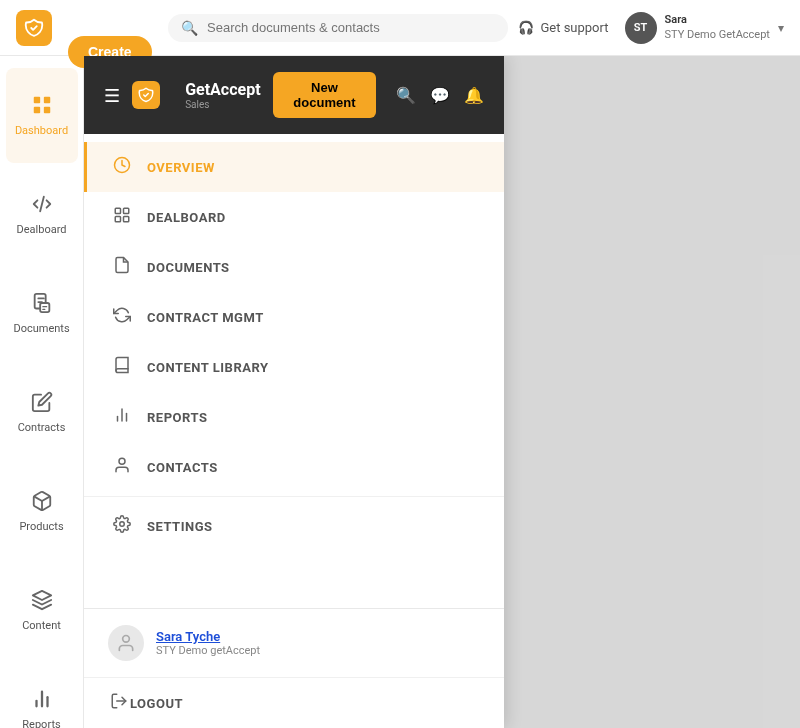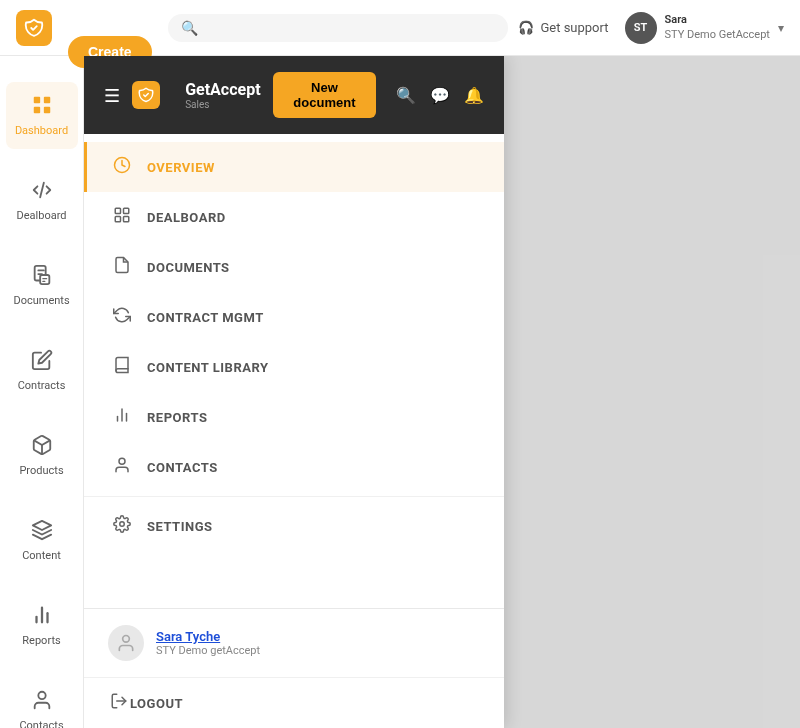--- a/index.html
+++ b/index.html
@@ -123,26 +123,25 @@
       align-items: center;
       padding-top: 12px;
       gap: 4px;
       flex-shrink: 0;
       z-index: 5;
     }
     .sidebar-item {
       display: flex;
       flex-direction: column;
       align-items: center;
-      padding: 12px 8px;
+      padding: 26px 8px;
       width: 72px;
       border-radius: 8px;
       cursor: pointer;
       gap: 4px;
-      margin-top: 14px;
     }
     .sidebar-item.active { background: #fdf6ec; }
     .sidebar-item .icon { font-size: 22px; color: #555; line-height: 1; }
     .sidebar-item.active .icon { color: #f5a623; }
     .sidebar-item .label { font-size: 11px; color: #555; text-align: center; }
     .sidebar-item.active .label { color: #f5a623; }
 
     
     .content-area {
       flex: 1;
@@ -321,20 +320,21 @@
   <div class="logo-icon">
     <svg viewBox="0 0 24 24" fill="white">
       <path d="M9 12l2 2 4-4M20.618 5.984A11.955 11.955 0 0112 2.944a11.955 11.955 0 01-8.618 3.04A12.02 12.02 0 003 9c0 5.591 3.824 10.29 9 11.622 5.176-1.332 9-6.03 9-11.622 0-1.042-.133-2.052-.382-3.016z" stroke="white" stroke-width="2" fill="none" stroke-linecap="round" stroke-linejoin="round"></path>
     </svg>
   </div>
 
   <button class="create-btn">Create</button>
 
   <div class="search-bar">
     <span class="search-icon-sm">🔍</span>
+    <input type="text" placeholder="Search documents &amp; contacts" style="">
   </div>
 
   <div class="header-right">
     <div class="support-btn">
       <span>🎧</span>
       <span>Get support</span>
     </div>
     <div class="user-section">
       <div class="user-avatar">ST</div>
       <div class="user-name-block">

